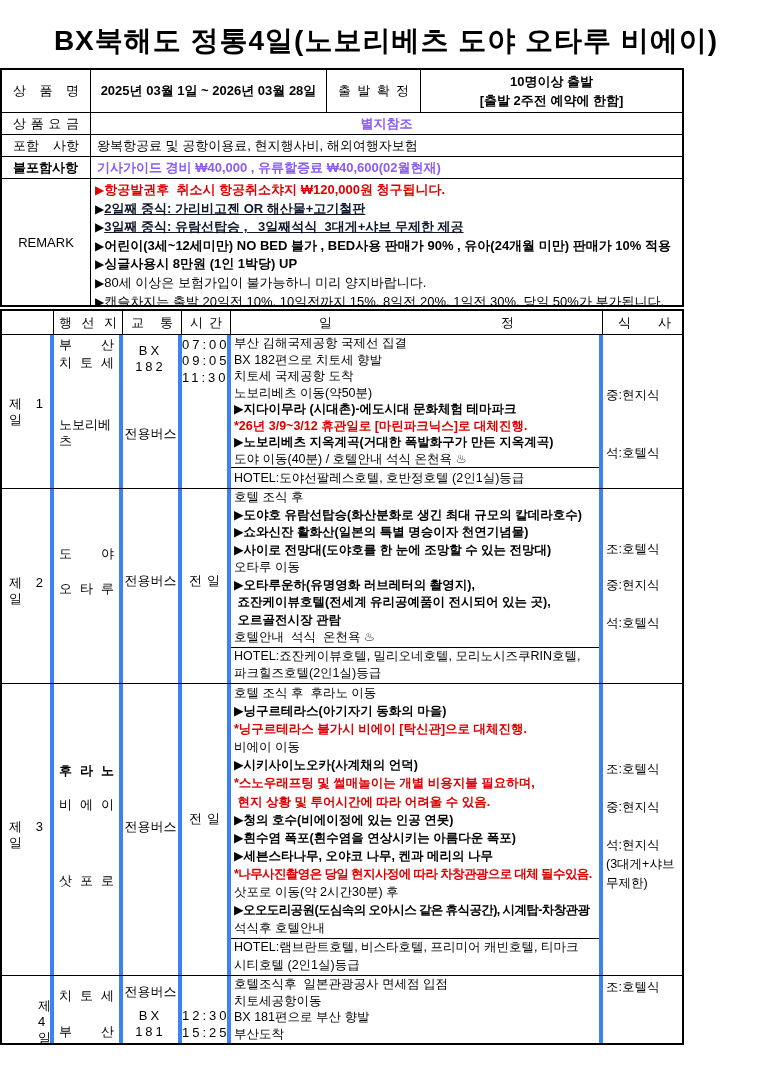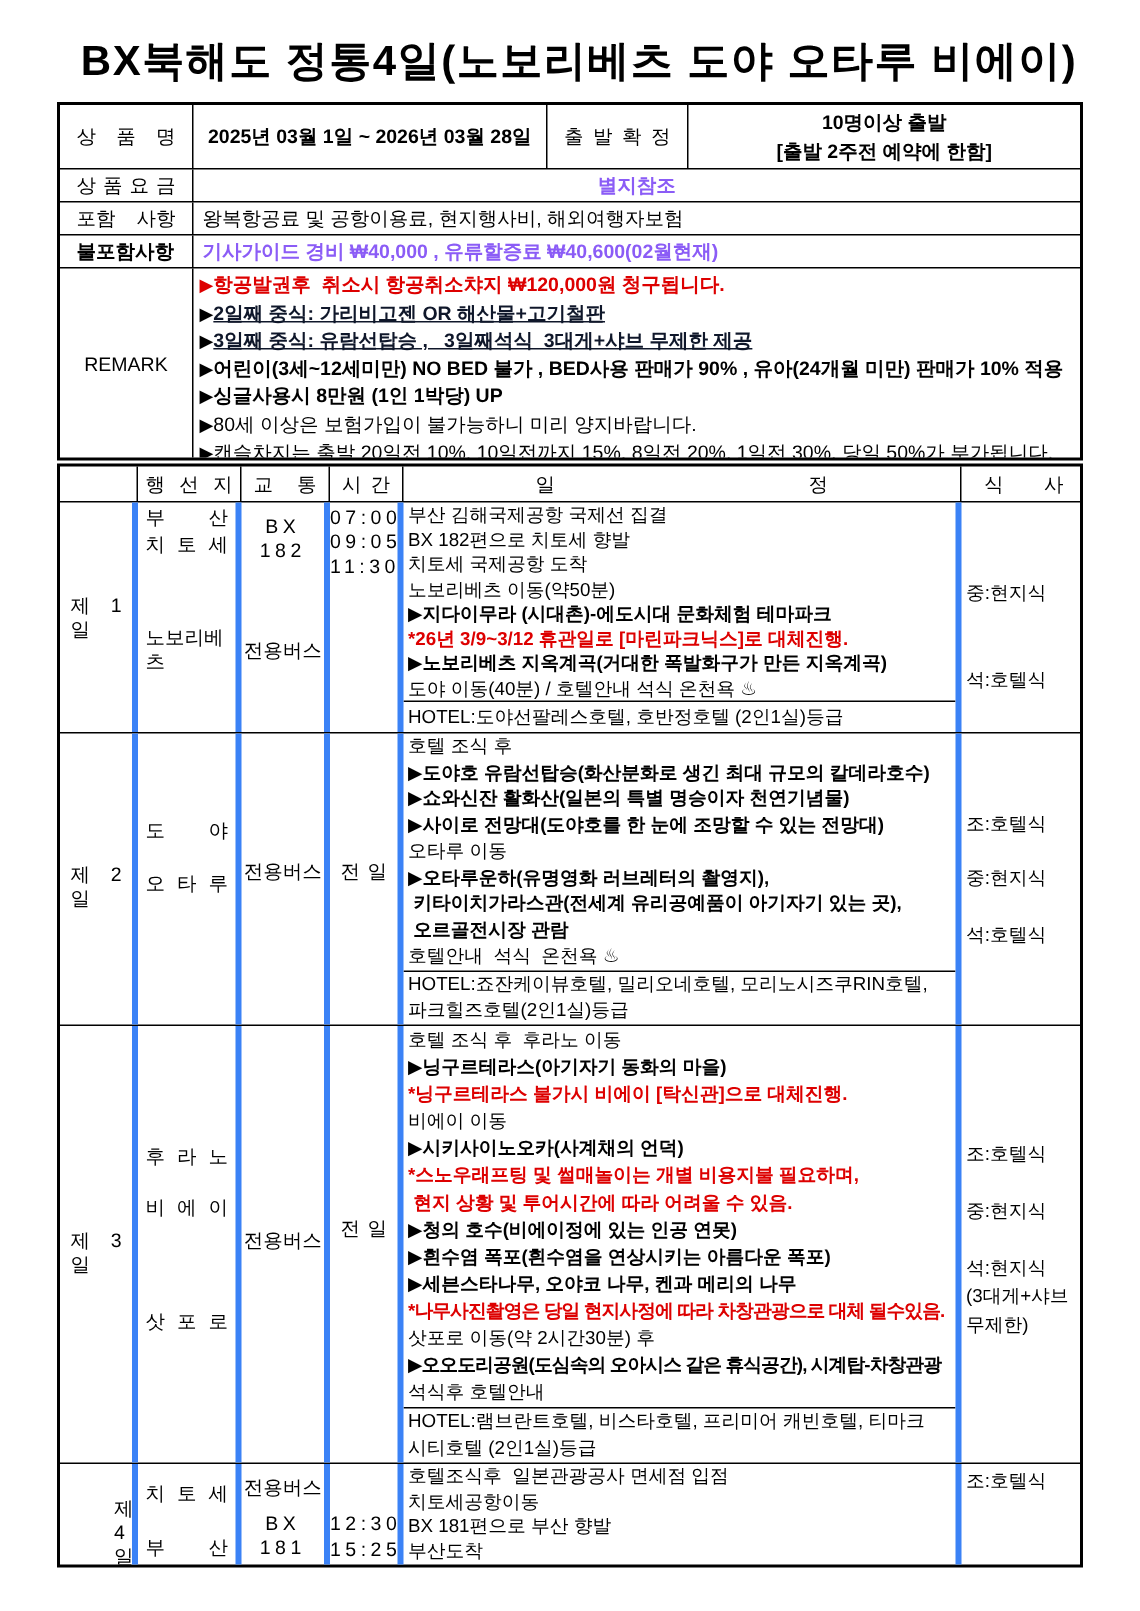--- a/index.html
+++ b/index.html
@@ -1,20 +1,20 @@
 <!DOCTYPE html>
 <html><head>
 <meta charset="utf-8">
 <style>
   html,body{margin:0;padding:0;background:#fff;}
   body{width:760px;height:1074px;font-family:"Liberation Sans","DejaVu Sans",sans-serif;color:#000;}
   .doc{position:relative;width:760px;height:1074px;overflow:hidden;}
   .title{margin-top:22px;text-align:center;font-size:28px;font-weight:bold;letter-spacing:1px;white-space:nowrap;padding-left:12px;}
   
-  .tbl{width:684px;margin-left:38px;border:2px solid #000;box-sizing:border-box;background:#fff;}
+  .tbl{width:684px;border:2px solid #000;box-sizing:border-box;background:#fff;}
   .jt{text-align:justify;text-align-last:justify;}
   .b{font-weight:bold;}
   .red{color:#8b5cf6;}
   .pre{white-space:pre-wrap;}
   
   .irow{display:grid;border-bottom:1px solid #000;}
   .irow:last-child{border-bottom:none;}
   .r1{grid-template-columns:89px 236px 94px 1fr;height:42px;}
   .r2,.r3,.r4{grid-template-columns:89px 1fr;height:21px;}
   .r5{grid-template-columns:89px 1fr;height:126px;}
@@ -207,42 +207,42 @@
         <div class="pi jt jt8" style="top:84px;">전 일</div>
       </div>
       <div class="dcell schedcell">
         <div class="slines" style="height:158px;">
           <div class="sl">호텔 조식 후</div>
           <div class="sl b">▶도야호 유람선탑승(화산분화로 생긴 최대 규모의 칼데라호수)</div>
           <div class="sl b">▶쇼와신잔 활화산(일본의 특별 명승이자 천연기념물)</div>
           <div class="sl b">▶사이로 전망대(도야호를 한 눈에 조망할 수 있는 전망대)</div>
           <div class="sl">오타루 이동</div>
           <div class="sl b">▶오타루운하(유명영화 러브레터의 촬영지),</div>
-          <div class="sl b"> 키타이치가라스관(전세계 유리공예품이 아기자기 있는 곳),</div>
+          <div class="sl b"> 죠잔케이뷰호텔(전세계 유리공예품이 전시되어 있는 곳),</div>
           <div class="sl b"> 오르골전시장 관람</div>
           <div class="sl">호텔안내  석식  온천욕 ♨</div>
         </div>
         <div class="hotelbox" style="height:35px;">
           <div class="hl">HOTEL:죠잔케이뷰호텔, 밀리오네호텔, 모리노시즈쿠RIN호텔,</div>
           <div class="hl">파크힐즈호텔(2인1실)등급</div>
         </div>
       </div>
       <div class="dcell mealc">
         <div class="pi" style="top:52px;">조:호텔식</div>
         <div class="pi" style="top:88px;">중:현지식</div>
         <div class="pi" style="top:126px;">석:호텔식</div>
       </div>
     </div>
 
     <div class="grid6 drow d3" style="height:291px;">
       <div class="dcell">
         <div class="pi jt jt8" style="top:135px;">제 3 일</div>
       </div>
       <div class="dcell">
-        <div class="pi jt destt" style="top:79px;">후 라 노</div>
+        <div class="pi jt destt" style="top:79px;font-weight:bold;">후 라 노</div>
         <div class="pi jt destt" style="top:113px;">비 에 이</div>
         <div class="pi jt destt" style="top:189px;">삿 포 로</div>
       </div>
       <div class="dcell">
         <div class="pi cent" style="top:135px;">전용버스</div>
       </div>
       <div class="dcell">
         <div class="pi jt jt8" style="top:127px;">전 일</div>
       </div>
       <div class="dcell schedcell">

